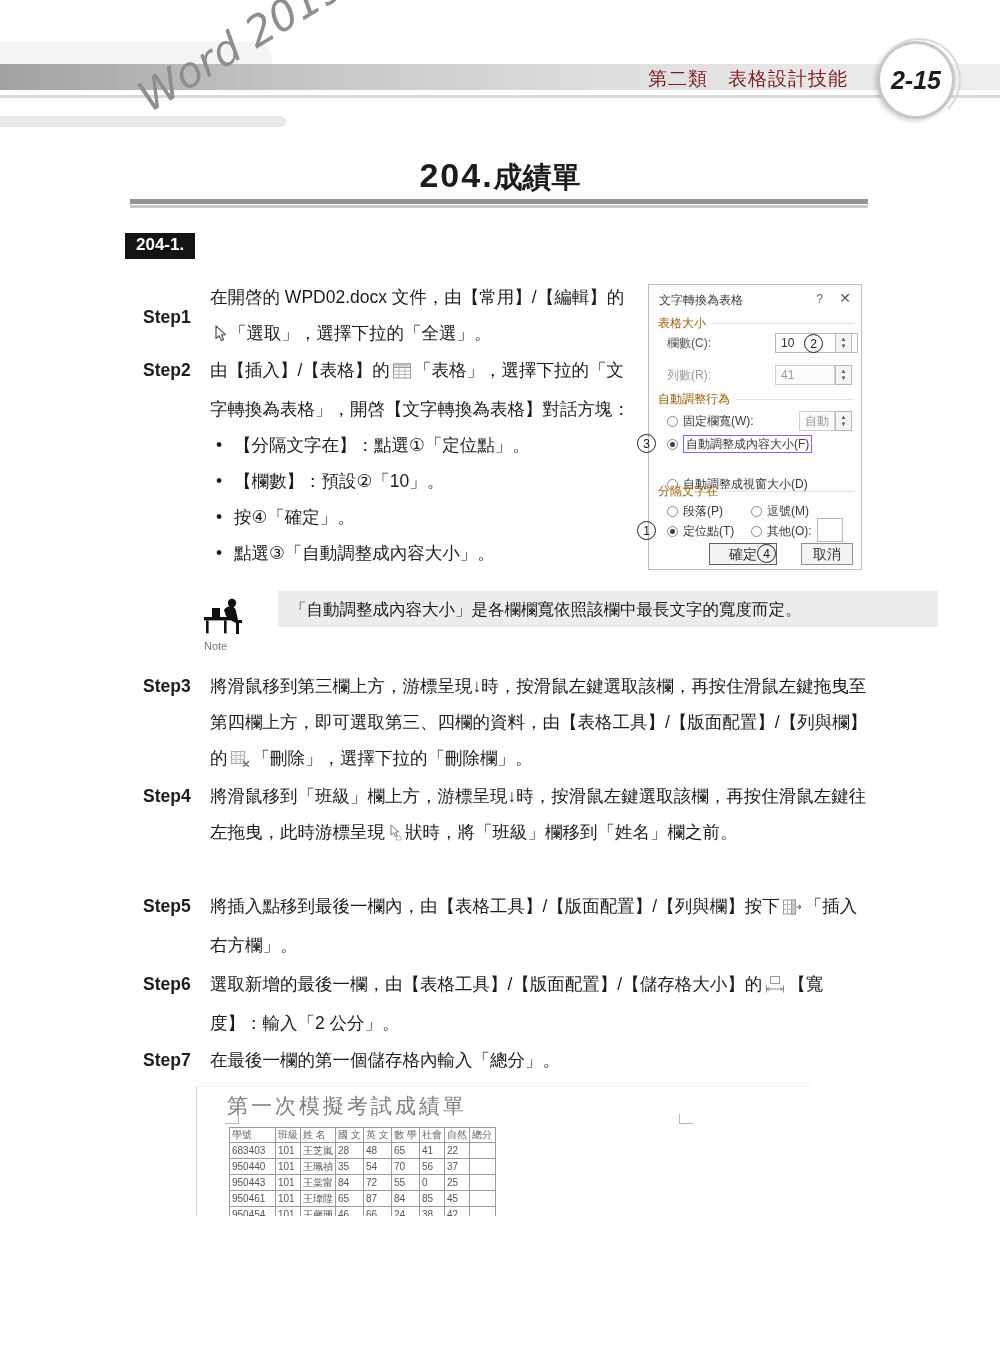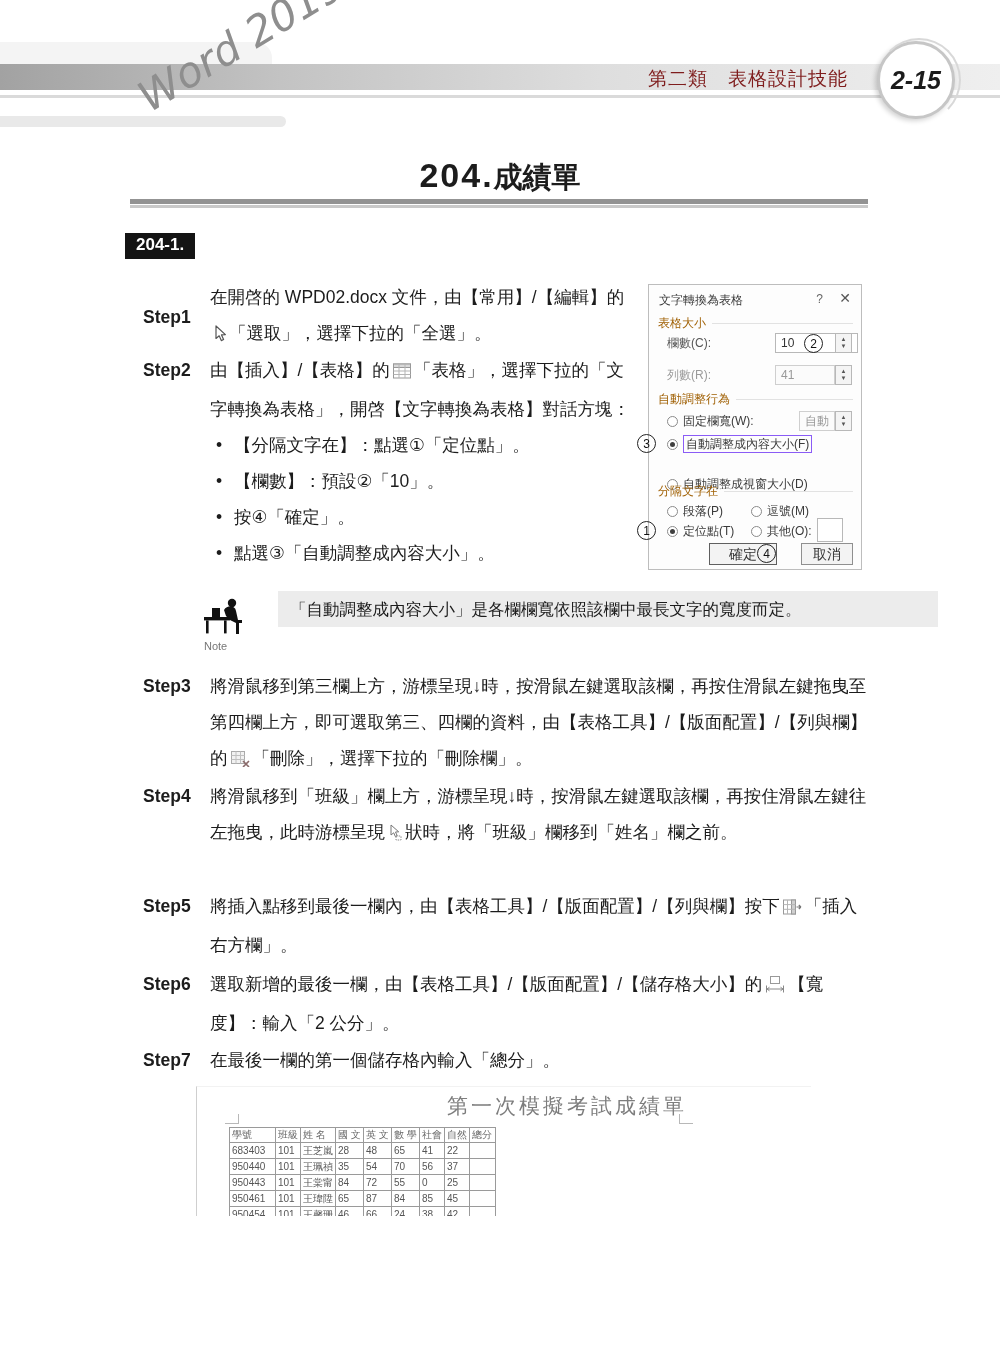--- a/index.html
+++ b/index.html
@@ -81,21 +81,21 @@
   .boxed{border:1px solid #8b5cf6;padding:0 2px;}
   .btn{position:absolute;height:22px;box-sizing:border-box;border:1px solid #8f8f8f;background:#f3f3f3;
        text-align:center;line-height:20px;font-size:14px;color:#333;}
   .btn.default{border-color:#5f5f5f;}
   .ann{position:absolute;width:19px;height:19px;box-sizing:border-box;border:1.6px solid #222;border-radius:50%;
        display:flex;align-items:center;justify-content:center;font-size:12px;color:#111;background:transparent;z-index:5;}
 
   
   .preview{position:absolute;left:196px;top:1086px;width:614px;height:129px;background:#fff;
            border-left:1px solid #cfcfcf;border-top:1px solid #f2f2f2;overflow:hidden;}
-  .pv-title{position:absolute;top:5px;left:30px;width:460px;text-align:right;
+  .pv-title{position:absolute;top:5px;left:30px;width:460px;text-align:left;
             font-family:"Liberation Serif","DejaVu Serif",serif;font-size:21px;color:#7d7d7d;letter-spacing:3px;}
   .mk{position:absolute;width:13px;height:9px;top:27px;}
   .mk-l{left:28px;border-bottom:1px solid #b8b8b8;border-right:1px solid #b8b8b8;}
   .mk-r{left:482px;border-bottom:1px solid #b8b8b8;border-left:1px solid #b8b8b8;}
   .pv-table{position:absolute;left:32px;top:40px;border-collapse:collapse;table-layout:fixed;}
   .pv-table td{border:1px solid #9a9a9a;font-size:10px;color:#555;padding:0 2px;height:15px;
                white-space:nowrap;overflow:hidden;}
   .pv-table tr.hd td{height:13px;color:#666;}
 
   

